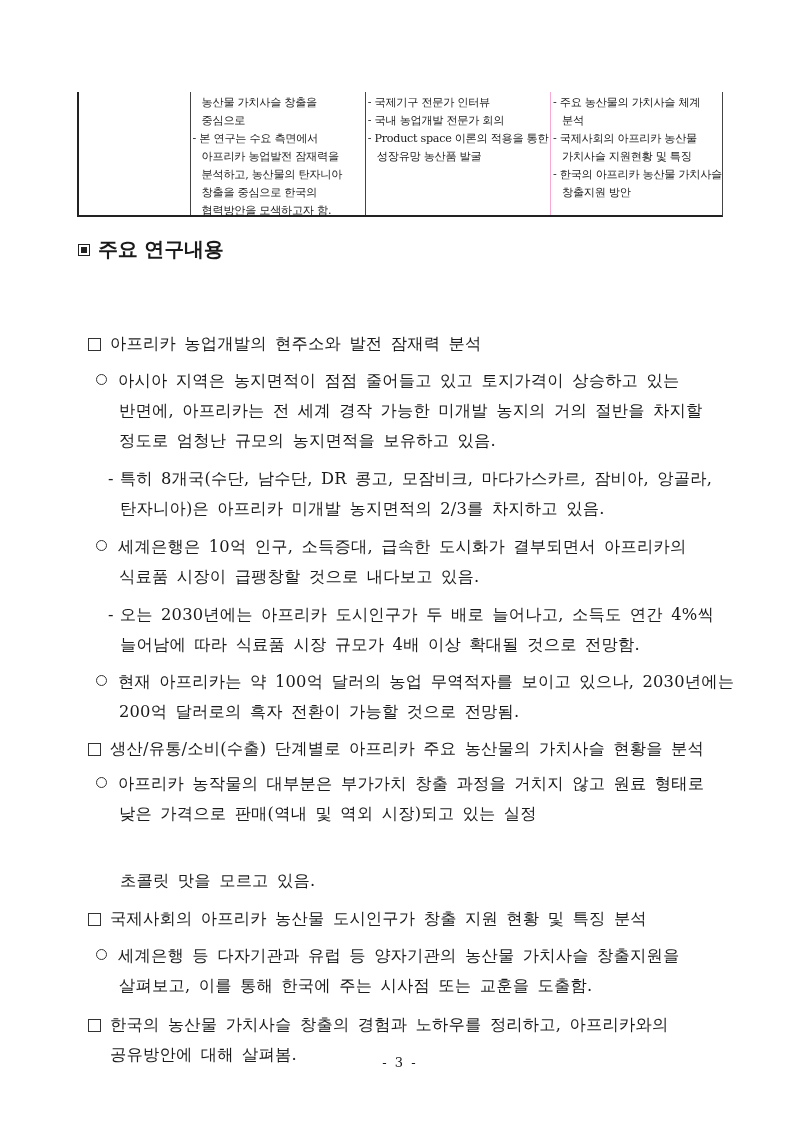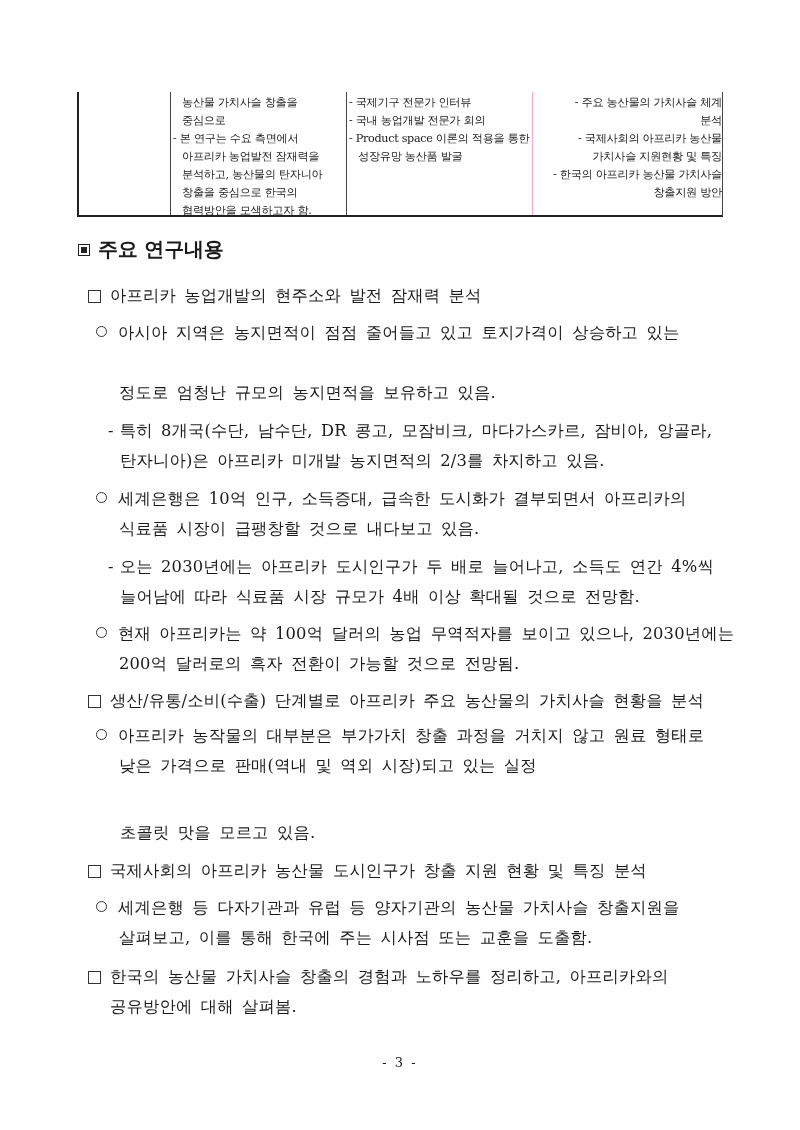--- a/index.html
+++ b/index.html
@@ -3,38 +3,38 @@
 <meta charset="utf-8">
 <style>
   html, body { margin: 0; padding: 0; background: #ffffff; }
   body { width: 800px; height: 1130px; position: relative; overflow: hidden;
          font-family: "DejaVu Serif", "Liberation Serif", serif; color: #1a1a1a; }
   .page { position: absolute; left: 0; top: 0; width: 800px; height: 1130px; }
 
   
   .cont-table { position: absolute; left: 77px; top: 92px; width: 646px; height: 125px;
                 border-left: 2px solid #222; border-right: 1px solid #444; border-bottom: 2px solid #222;
-                display: flex; box-sizing: border-box; }
+                display: flex; box-sizing: border-box; padding-left: 20px; }
   .cell { box-sizing: border-box; height: 100%; font-size: 11.2px; line-height: 18px;
           letter-spacing: -0.3px; padding-top: 2px; }
   .c1 { width: 92px; border-right: 1px solid #444; }
   .c2 { width: 176px; border-right: 1px solid #444; padding-left: 2px; }
   .c3 { width: 186px; border-right: 1px solid #f9a8d4; padding-left: 2px; }
-  .c4 { flex: 1; padding-left: 2px; text-align: right; }
+  .c4 { flex: 1; padding-left: 2px; }
   .tline { white-space: nowrap; }
   .tline.ind { padding-left: 9px; }
 
   
   .sec-heading { position: absolute; left: 78px; top: 236px; font-family: "DejaVu Sans", "Liberation Sans", sans-serif;
                  font-weight: bold; font-size: 20px; letter-spacing: -0.2px; display: flex; align-items: center; }
   .sq-filled { width: 12px; height: 12px; border: 1.5px solid #222; box-sizing: border-box; display: inline-flex;
                align-items: center; justify-content: center; margin-right: 8px; }
   .sq-filled::after { content: ""; width: 6px; height: 6px; background: #222; display: block; }
 
-  .line { position: absolute; white-space: nowrap; font-size: 16.3px; letter-spacing: 0.2px; word-spacing: 3px; }
+  .line { position: absolute; white-space: nowrap; font-size: 16.3px; letter-spacing: 0.2px; word-spacing: 3px; margin-top: 48px; }
   .box-item { display: flex; align-items: center; }
   .sq-empty { width: 13px; height: 13px; border: 1.2px solid #333; box-sizing: border-box; display: inline-block; margin-right: 9px; }
   .circ { display: inline-block; width: 11px; height: 11px; border: 1.2px solid #333; border-radius: 50%;
           box-sizing: border-box; margin-right: 11px; vertical-align: 1px; }
   .dash { display: inline-block; margin-right: 6px; }
   .page-num { position: absolute; left: 0; width: 800px; top: 1055px; text-align: center; font-size: 13px; letter-spacing: 2px; }
 </style>
 </head>
 <body>
 
@@ -73,20 +73,21 @@
   </div>
 
   <div class="line box-item" style="left:88px; top:285px;">
     <span class="sq-empty"></span>
     <span>아프리카 농업개발의 현주소와 발전 잠재력 분석</span>
   </div>
 
   <div class="line" style="left:96px; top:322px;">
     <span class="circ"></span><span>아시아 지역은 농지면적이 점점 줄어들고 있고 토지가격이 상승하고 있는</span>
   </div>
+  <div class="line" style="left:119px; top:352px;">반면에, 아프리카는 전 세계 경작 가능한 미개발 농지의 거의 절반을 차지할</div>
   <div class="line" style="left:119px; top:382px;">정도로 엄청난 규모의 농지면적을 보유하고 있음.</div>
 
   <div class="line" style="left:108px; top:420px;">
     <span class="dash">-</span><span>특히 8개국(수단, 남수단, DR 콩고, 모잠비크, 마다가스카르, 잠비아, 앙골라,</span>
   </div>
   <div class="line" style="left:120px; top:450px;">탄자니아)은 아프리카 미개발 농지면적의 2/3를 차지하고 있음.</div>
 
   <div class="line" style="left:96px; top:488px;">
     <span class="circ"></span><span>세계은행은 10억 인구, 소득증대, 급속한 도시화가 결부되면서 아프리카의</span>
   </div>

